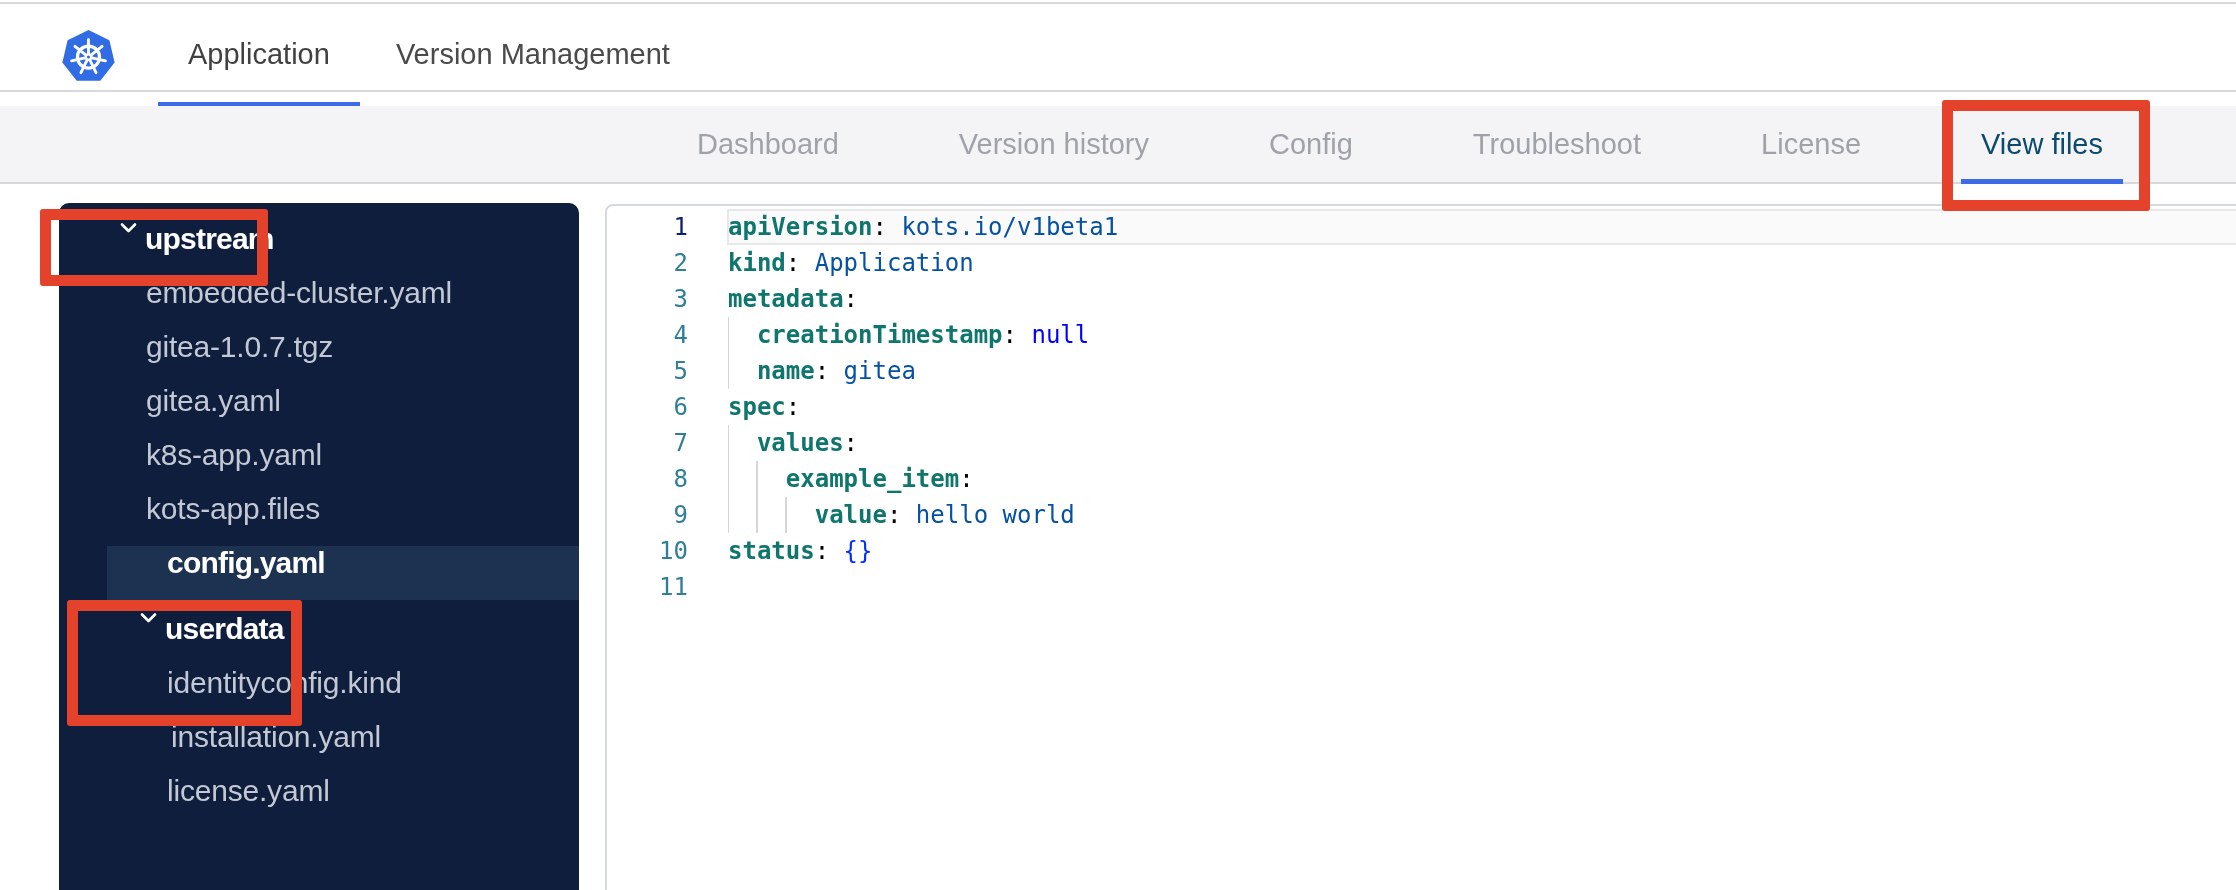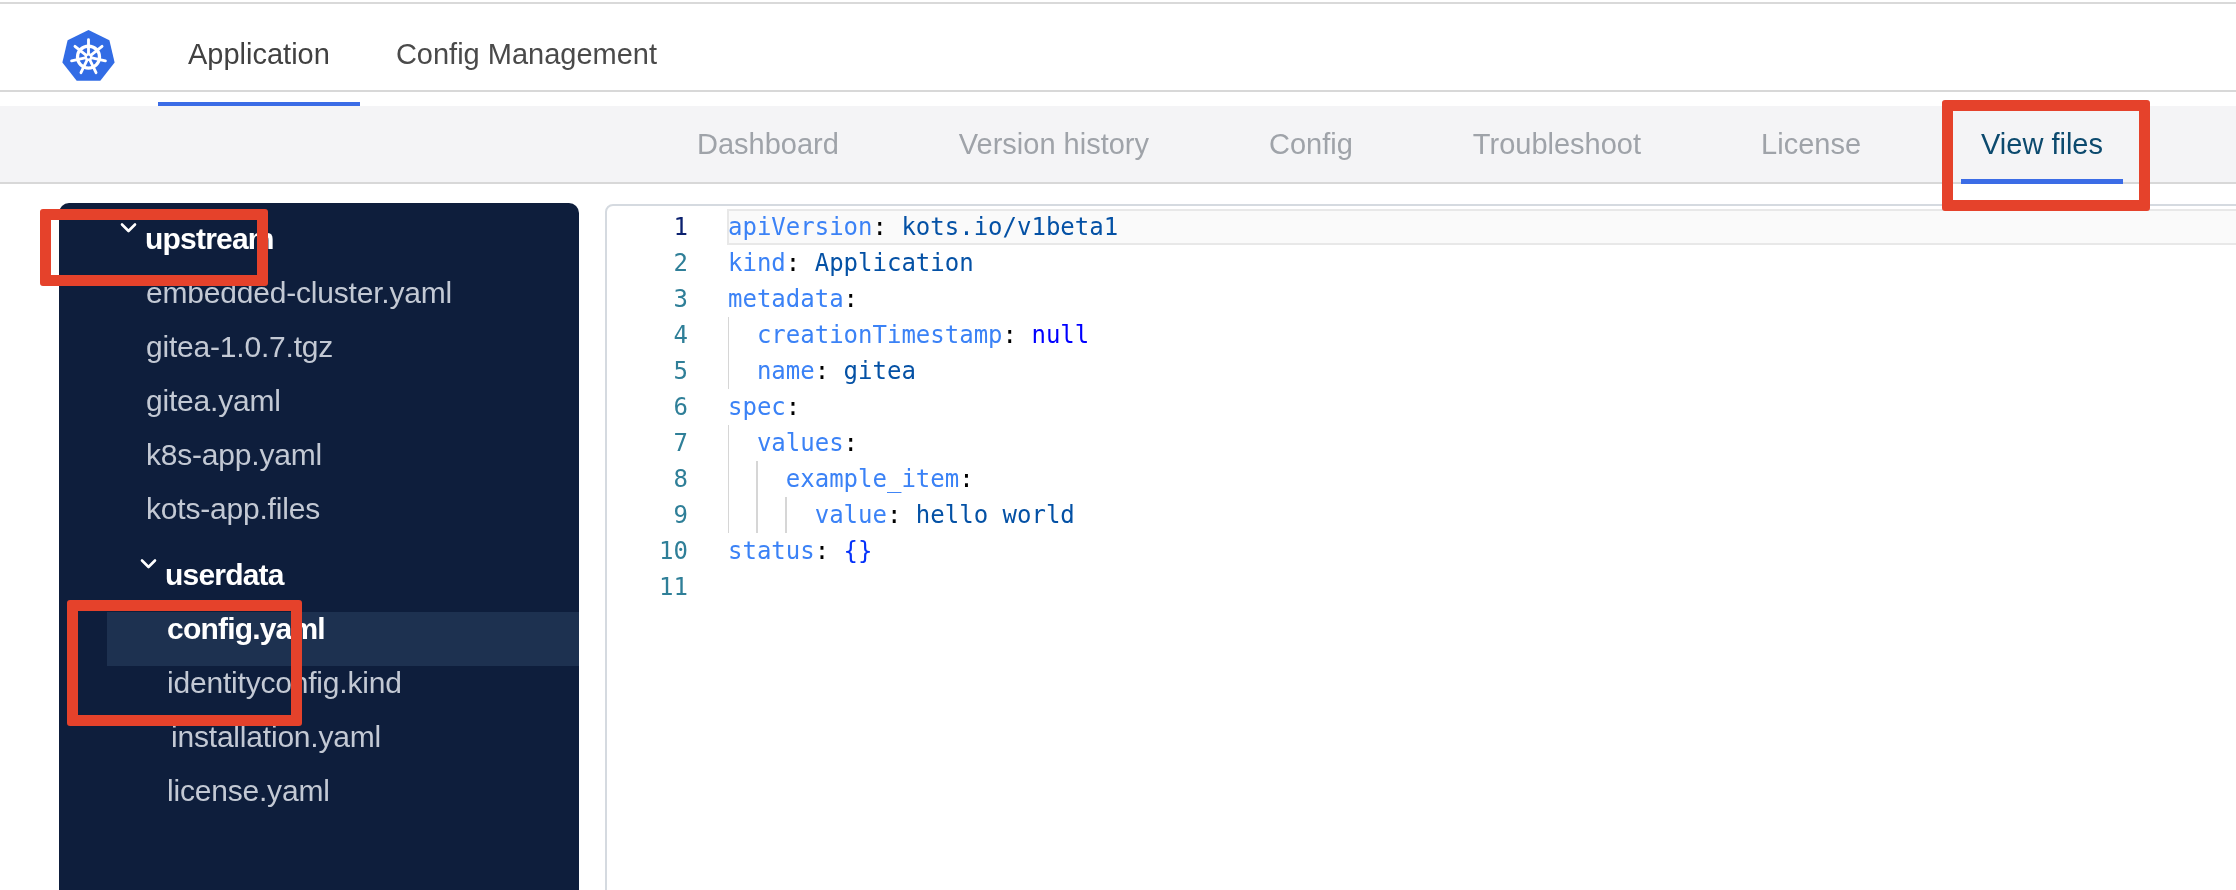--- a/index.html
+++ b/index.html
@@ -48,21 +48,21 @@
     background:#ffffff; border:2px solid #d5dae0; border-radius:8px 0 0 0; overflow:hidden; padding-top:3px; }
   .code-line { position:relative; height:36px; }
   .gutter-num { position:absolute; left:0; top:0; width:81px; height:36px; line-height:36px;
     text-align:right; font-family:"DejaVu Sans Mono", monospace; font-size:24px; color:#2f7f98; }
   .code-line.active .gutter-num { color:#0b216f; }
   .line-highlight { position:absolute; left:120px; right:0; top:0; height:36px;
     background:#fafafa; border:2px solid #e8e8e8; }
   .line-text { position:absolute; left:121px; top:0; height:36px; line-height:36px;
     font-family:"DejaVu Sans Mono", monospace; font-size:24px; white-space:pre; color:#000; }
   .indent-guide { position:absolute; top:0; width:1.5px; height:36px; background:#d6d6d6; }
-  .tk-key { color:#3b82f6; }
+  .tk-key { color:#0f766e;font-weight:bold; }
   .tk-punct { color:#000000; }
   .tk-str { color:#0451a5; }
   .tk-kw { color:#0000ff; }
   .tk-bracket { color:#0431fa; }
   .tk-ws { color:#000; }
 
   
   .annotation { position:absolute; border:11px solid #e5422b; border-radius:3px; z-index:50;
     pointer-events:none; }
   #ann-view-files { left:1942px; top:100px; width:208px; height:111px; }
@@ -92,21 +92,21 @@
       </g>
       <circle cx="50" cy="51" r="7" fill="#ffffff"></circle>
       <circle cx="50" cy="51" r="2.8" fill="#326ce5"></circle>
     </svg>
     <div class="header-tabs" id="header-tabs">
         <div class="header-tab active">
           <span>Application</span>
           <div class="underline"></div>
         </div>
         <div class="header-tab">
-          <span>Config Management</span>
+          <span>Version Management</span>
         </div>
       </div>
   </div>
 
   <div class="subnav" id="subnav">
       <div class="subnav-tab">
         <span>Dashboard</span>
       </div>
       <div class="subnav-tab">
         <span>Version history</span>
@@ -141,29 +141,29 @@
       </div>
       <div class="tree-row file" style="padding-left: 39px;">
         <span>gitea.yaml</span>
       </div>
       <div class="tree-row file" style="padding-left: 39px;">
         <span>k8s-app.yaml</span>
       </div>
       <div class="tree-row file" style="padding-left: 39px;">
         <span>kots-app.files</span>
       </div>
+      <div class="tree-row file selected" style="padding-left: 60px;">
+        <span>config.yaml</span>
+      </div>
       <div class="tree-row dir" style="padding-left: 33px; margin-top: 12px;">
         <svg class="chev" width="17" height="11" viewBox="0 0 17 11">
           <path d="M2 2.5 L8.5 9 L15 2.5" fill="none" stroke="#ffffff" stroke-width="2.6" stroke-linecap="round" stroke-linejoin="round"></path>
         </svg>
         <span>userdata</span>
       </div>
-      <div class="tree-row file selected" style="padding-left: 60px;">
-        <span>config.yaml</span>
-      </div>
       <div class="tree-row file" style="padding-left: 60px;">
         <span>identityconfig.kind</span>
       </div>
       <div class="tree-row file" style="padding-left: 64px;">
         <span>installation.yaml</span>
       </div>
       <div class="tree-row file" style="padding-left: 60px;">
         <span>license.yaml</span>
       </div>
     </div>

